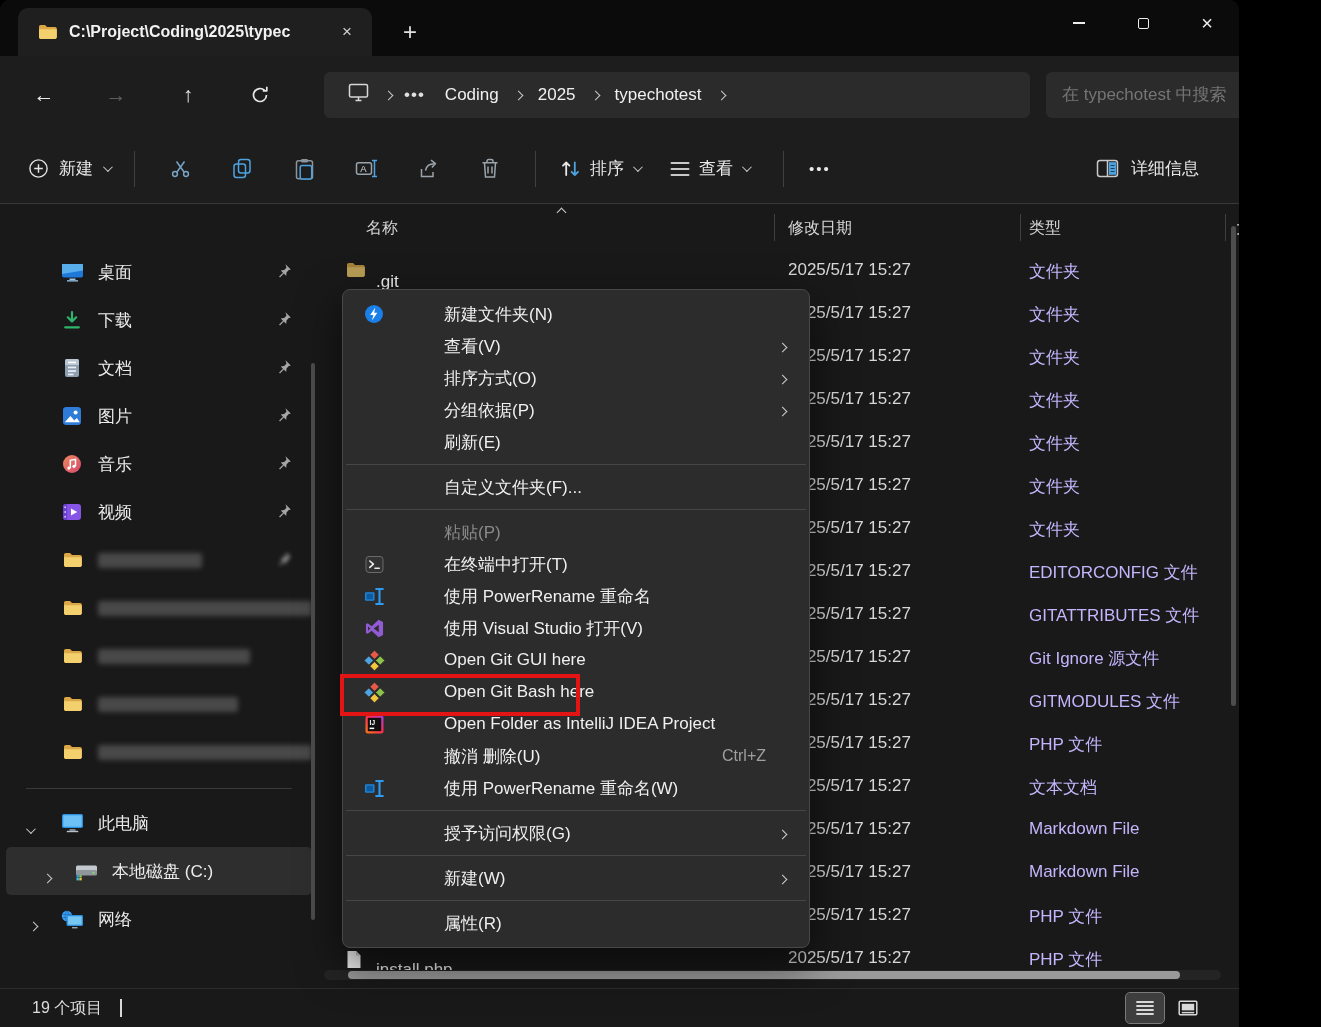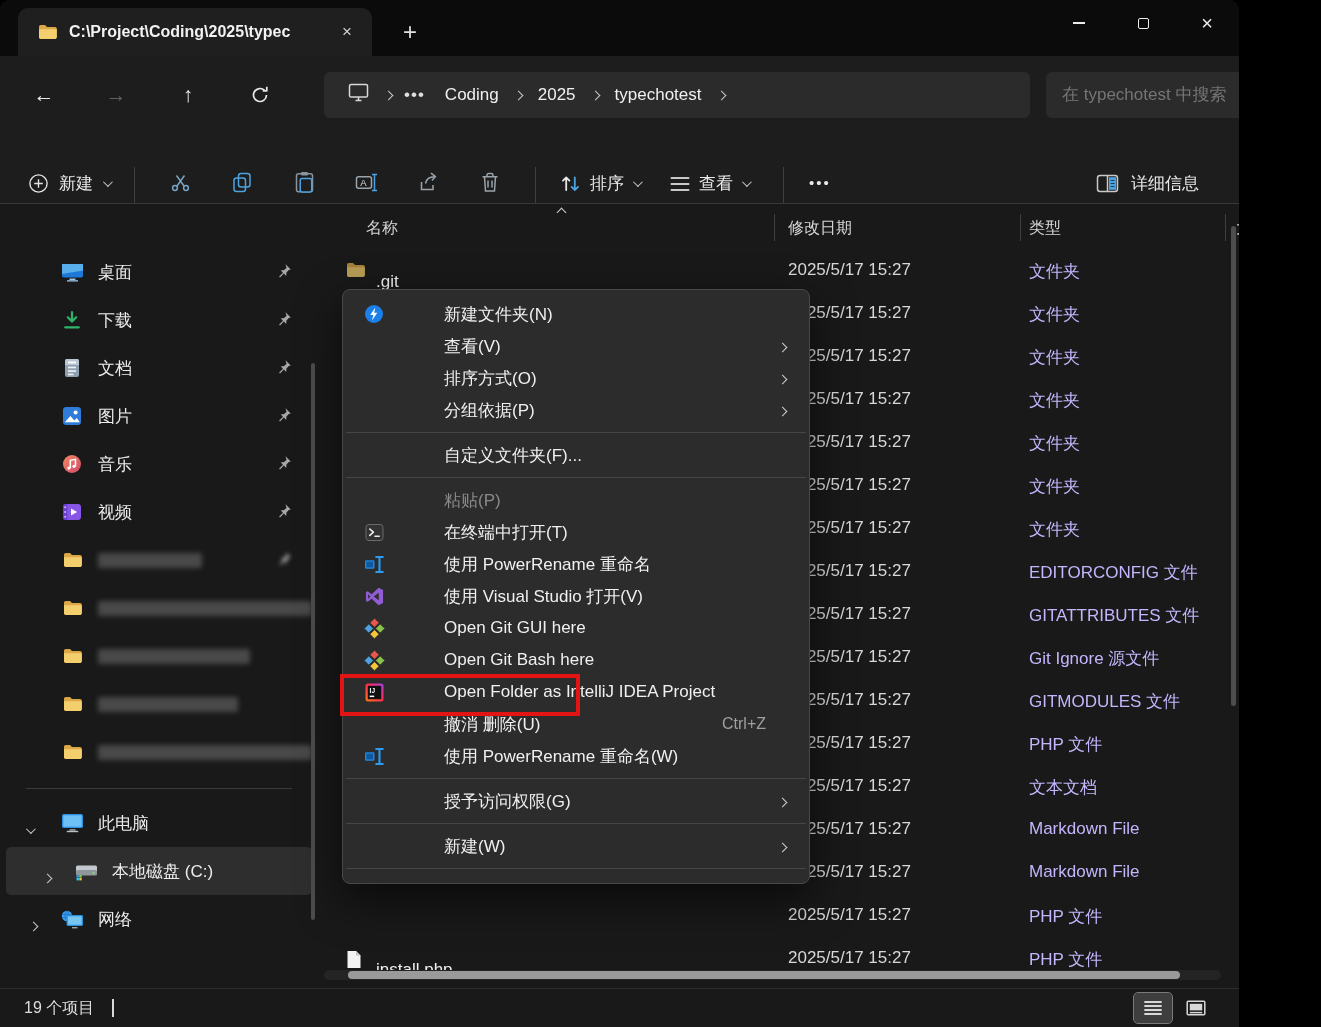--- a/index.html
+++ b/index.html
@@ -36,21 +36,21 @@
   .cv{width:7px;height:7px;border-right:1.6px solid #c9c9c9;border-bottom:1.6px solid #c9c9c9;display:inline-block;flex:none;}
   .cv.right{transform:rotate(-45deg);margin:0 4px;}
   .cv.down{transform:rotate(45deg) translateY(-2px);}
   .search{height:46px;width:276px;background:#2b2b2b;border-radius:6px;margin-left:16px;display:flex;
     align-items:center;padding:0 14px;flex:none;}
   .search input{flex:1;min-width:0;background:none;border:none;outline:none;color:#c9c9c9;font-size:17px;
     font-family:inherit;}
 
   
   .toolbar{position:absolute;top:134px;left:0;right:0;height:70px;background:#1d1d1d;
-    border-bottom:1px solid #383838;display:flex;align-items:flex-end;padding:0 18px;}
+    border-bottom:1px solid #383838;display:flex;align-items:center;padding:0 18px;}
   .tb-new{display:flex;align-items:center;gap:10px;font-size:17px;padding:8px 10px;border-radius:5px;}
   .tb-div{width:1px;height:36px;background:#404040;margin:0 14px;flex:none;}
   .tb-icon{width:48px;height:42px;border-radius:5px;display:flex;align-items:center;justify-content:center;margin:0 7px;}
   .tb-group{display:flex;align-items:center;gap:9px;font-size:17px;padding:8px 10px;border-radius:5px;margin-right:10px;}
   .tb-more{width:44px;height:42px;display:flex;align-items:center;justify-content:center;font-size:15px;letter-spacing:2px;}
   .tb-details{margin-left:auto;display:flex;align-items:center;gap:12px;font-size:17px;padding:8px 12px;margin-right:10px;}
 
   
   .sidebar{position:absolute;left:0;top:204px;width:318px;bottom:39px;overflow:hidden;}
   .side-item{height:48px;display:flex;align-items:center;padding-left:54px;position:relative;font-size:17px;
@@ -76,21 +76,21 @@
   .f-icon{position:absolute;left:28px;top:12px;}
   .f-name{position:absolute;left:58px;top:22px;color:#f0f0f0;white-space:nowrap;}
   .f-date{position:absolute;left:470px;top:10px;color:#d8d8d8;white-space:nowrap;}
   .f-type{position:absolute;left:711px;top:10px;color:#c4b5fd;white-space:nowrap;}
   .hscroll-track{position:absolute;left:6px;right:18px;top:766px;height:10px;border-radius:5px;background:#242424;}
   .hscroll{position:absolute;left:30px;top:767px;width:832px;height:8px;background:#9a9a9a;border-radius:4px;}
   .vscroll{position:absolute;right:3px;top:22px;width:5px;height:480px;background:#4d4d4d;border-radius:3px;}
 
   
   .statusbar{position:absolute;left:0;right:0;bottom:0;height:39px;background:#191919;border-top:1px solid #2c2c2c;
-    display:flex;align-items:center;padding:0 24px;font-size:16px;color:#dcdcdc;}
+    display:flex;align-items:center;padding:0 32px;font-size:16px;color:#dcdcdc;}
   .cursorbar{width:2px;height:18px;background:#d8d8d8;margin-left:18px;}
   .view-btns{margin-left:auto;display:flex;gap:5px;}
   .vbtn{width:38px;height:30px;border-radius:4px;display:flex;align-items:center;justify-content:center;}
   .vbtn.active{background:#3e3e3e;outline:1px solid #7a7a7a;}
 
   
   .cmenu{position:absolute;left:342px;top:289px;width:468px;background:#2c2c2c;border:1px solid #484848;
     border-radius:8px;padding:8px 0;box-shadow:0 16px 44px rgba(0,0,0,.6);z-index:10;}
   .mi{height:32px;display:flex;align-items:center;padding:0 14px;margin:0 5px;border-radius:4px;
     font-size:17px;color:#f0f0f0;gap:42px;}
@@ -586,20 +586,24 @@
       <div class="mi">
         <span class="mic"></span>
         <span class="lbl">排序方式(O)</span>
         <span class="sub"><span class="cv right"></span></span>
       </div>
       <div class="mi">
         <span class="mic"></span>
         <span class="lbl">分组依据(P)</span>
         <span class="sub"><span class="cv right"></span></span>
       </div>
+      <div class="mi">
+        <span class="mic"></span>
+        <span class="lbl">刷新(E)</span>
+      </div>
       <div class="msep"></div>
       <div class="mi">
         <span class="mic"></span>
         <span class="lbl">自定义文件夹(F)...</span>
       </div>
       <div class="msep"></div>
       <div class="mi disabled">
         <span class="mic"></span>
         <span class="lbl">粘贴(P)</span>
       </div>
@@ -696,17 +700,21 @@
         <span class="lbl">授予访问权限(G)</span>
         <span class="sub"><span class="cv right"></span></span>
       </div>
       <div class="msep"></div>
       <div class="mi">
         <span class="mic"></span>
         <span class="lbl">新建(W)</span>
         <span class="sub"><span class="cv right"></span></span>
       </div>
       <div class="msep"></div>
+      <div class="mi">
+        <span class="mic"></span>
+        <span class="lbl">属性(R)</span>
+      </div>
     </div>
 
   <div class="redbox"></div>
 
 </div>
 
 </body></html>

